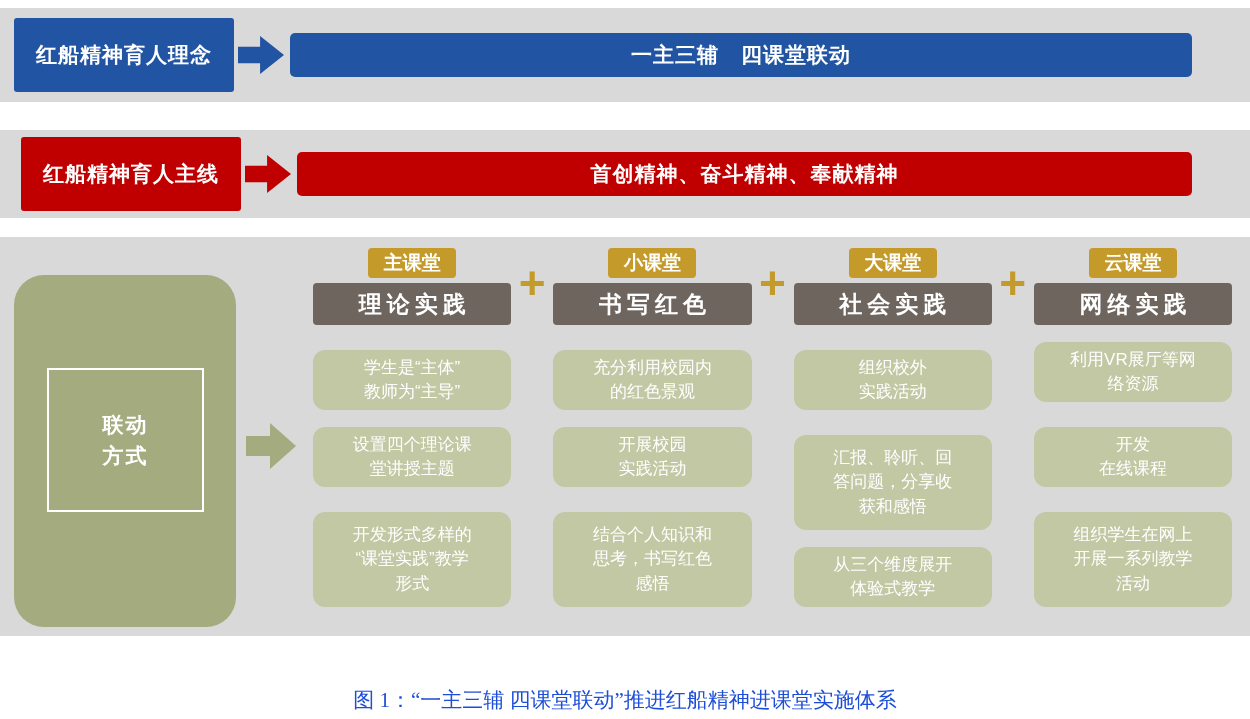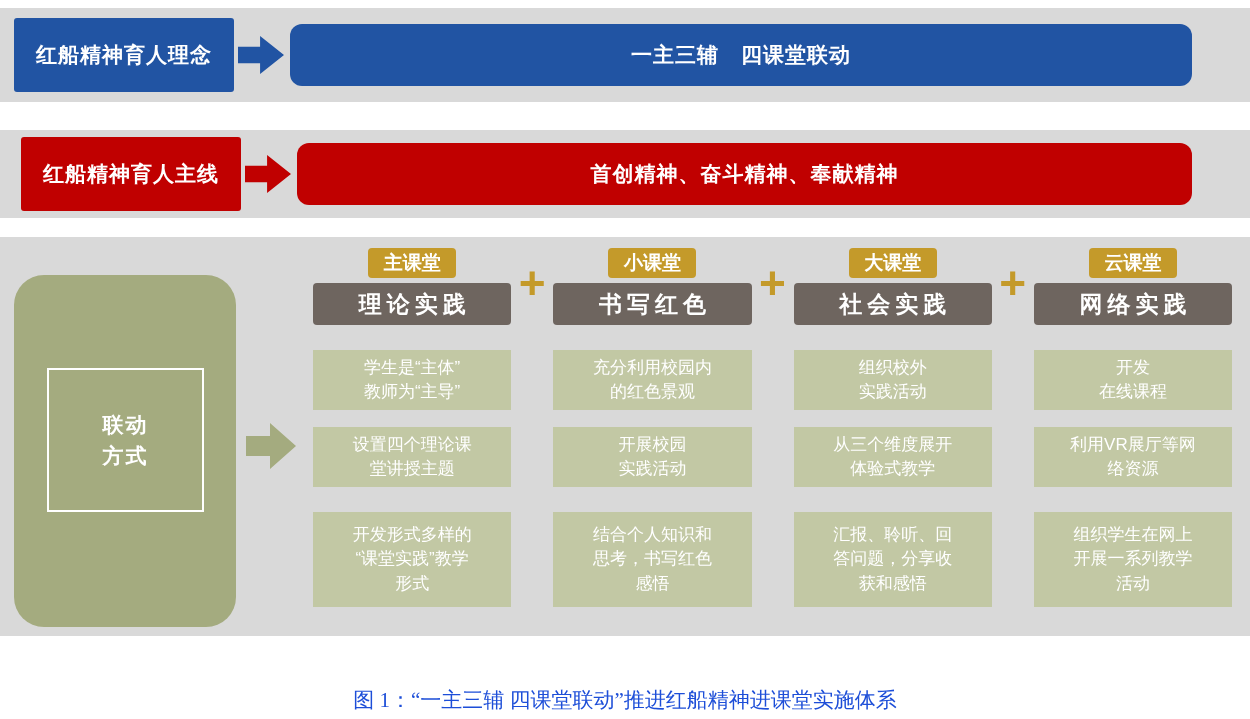--- a/index.html
+++ b/index.html
@@ -26,21 +26,21 @@
   .label-box.blue{background:var(--blue);}
   .label-box.red{background:var(--red);}
   .block-arrow{
     width:46px;height:38px;margin:0 6px 0 4px;flex:0 0 46px;
     clip-path:polygon(0% 28%, 48% 28%, 48% 0%, 100% 50%, 48% 100%, 48% 72%, 0% 72%);
   }
   .block-arrow.blue{background:var(--blue);}
   .block-arrow.red{background:var(--red);}
   .block-arrow.olive{background:var(--olive);}
   .long-bar{
-    flex:1;height:62px;margin-right:58px;border-radius:12px;
+    flex:1;height:44px;margin-right:58px;border-radius:5px;
     display:flex;align-items:center;justify-content:center;
     color:#fff;font-size:21px;font-weight:bold;letter-spacing:1px;
     white-space:pre-line;
   }
   .long-bar.blue{background:var(--blue);}
   .long-bar.red{background:var(--red);}
 
   #band1{top:8px;height:94px;}
   #band2{top:130px;height:88px;padding-left:7px;}
   #band3{top:237px;height:399px;}
@@ -70,21 +70,21 @@
     align-self:center;min-width:88px;height:30px;padding:0 10px;
     background:var(--gold);border-radius:4px;color:#fff;
     font-size:19px;font-weight:bold;line-height:30px;text-align:center;
   }
   .col-header{
     margin-top:5px;height:42px;background:var(--header-gray);border-radius:4px;
     color:#fff;font-size:23px;font-weight:bold;line-height:42px;text-align:center;
     letter-spacing:5px;text-indent:5px;
   }
   .item-box{
-    background:var(--light-green);border-radius:0;color:#fff;
+    background:var(--light-green);border-radius:12px;color:#fff;
     font-size:17px;line-height:1.42;text-align:center;
     display:flex;align-items:center;justify-content:center;
     white-space:pre-line;
   }
   .item-box.r1{margin-top:25px;height:60px;}
   .item-box.r2{margin-top:17px;height:60px;}
   .item-box.r3{margin-top:25px;height:95px;}
 
   .caption{
     position:absolute;left:0;top:686px;width:1250px;text-align:center;
@@ -146,36 +146,36 @@
 感悟</div>
     </div>
 
     <div class="plus-sep">+</div>
 
     <div class="column">
       <div class="badge">大课堂</div>
       <div class="col-header">社会实践</div>
       <div class="item-box r1">组织校外
 实践活动</div>
-      <div class="item-box r2">从三个维度展开
-体验式教学</div>
       <div class="item-box r3">汇报、聆听、回
 答问题，分享收
 获和感悟</div>
+      <div class="item-box r2">从三个维度展开
+体验式教学</div>
     </div>
 
     <div class="plus-sep">+</div>
 
     <div class="column">
       <div class="badge">云课堂</div>
       <div class="col-header">网络实践</div>
+      <div class="item-box r2">利用VR展厅等网
+络资源</div>
       <div class="item-box r1">开发
 在线课程</div>
-      <div class="item-box r2">利用VR展厅等网
-络资源</div>
       <div class="item-box r3">组织学生在网上
 开展一系列教学
 活动</div>
     </div>
 
   </div>
 </div>
 
 <div class="caption">图 1：“一主三辅 四课堂联动”推进红船精神进课堂实施体系</div>
 

